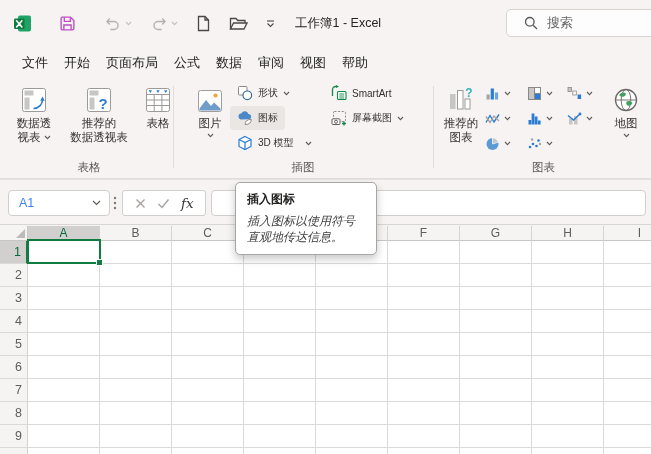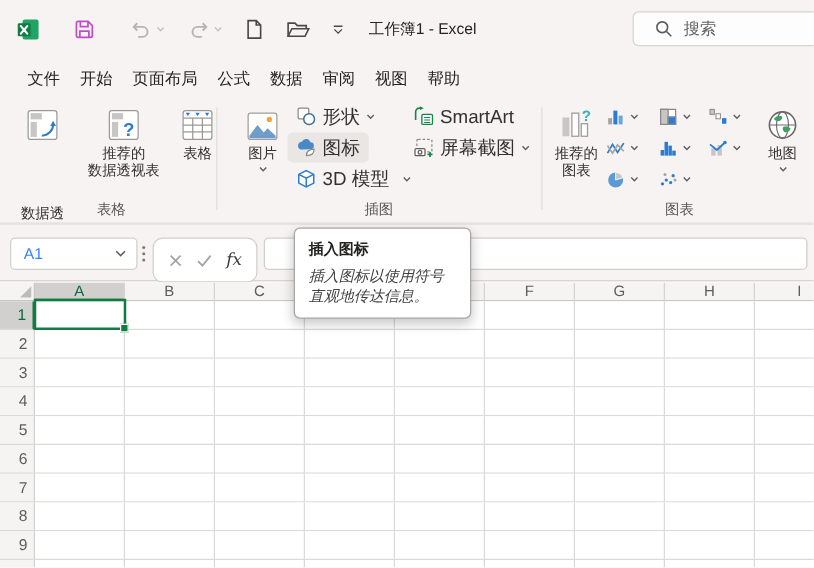--- a/index.html
+++ b/index.html
@@ -30,29 +30,29 @@
 
   
   .ribbon{position:absolute;top:78px;left:0;width:651px;height:101px;border-bottom:1px solid #e0ddda;box-sizing:border-box;}
   .rsep{position:absolute;top:8px;bottom:10px;width:1px;background:#e0ddda;}
   .rgroup{position:absolute;top:0;height:100px;}
   .glabel{position:absolute;bottom:3px;left:0;width:100%;text-align:center;font-size:11.5px;color:#5a5856;}
   .rbig{display:flex;flex-direction:column;align-items:center;text-align:center;font-size:11.5px;line-height:14px;color:#33312f;}
   .rbig .bicon{height:30px;display:flex;align-items:flex-end;justify-content:center;margin-top:3px;margin-bottom:3px;}
   .rbig .chevb{margin-top:3px;}
   .rbigrow{position:absolute;left:4px;top:2px;display:flex;gap:2px;}
-  .rsm{position:absolute;height:24px;display:flex;align-items:center;gap:5px;padding:0 7px;font-size:15px;color:#33312f;border-radius:4px;white-space:nowrap;}
+  .rsm{position:absolute;height:24px;display:flex;align-items:center;gap:5px;padding:0 7px;font-size:10px;color:#33312f;border-radius:4px;white-space:nowrap;}
   .rsm.hovered{background:#e9e6e4;}
   .cbtn{position:absolute;height:18px;display:flex;align-items:center;gap:4px;}
 
   
   .fbar{position:absolute;top:179px;left:0;width:651px;height:46px;border-top:1px solid #e6e3e1;border-bottom:1px solid #d8d6d4;box-sizing:border-box;}
   .namebox{position:absolute;left:8px;top:10px;width:102px;height:26px;box-sizing:border-box;background:#fff;border:1px solid #d1cfcd;border-radius:4px;display:flex;align-items:center;padding:0 8px 0 10px;font-size:12.5px;color:#3b82f6;justify-content:space-between;}
   .fdots{position:absolute;left:113px;top:16px;}
-  .fxgroup{position:absolute;left:122px;top:10px;width:84px;height:36px;box-sizing:border-box;background:#fff;border:1px solid #d1cfcd;border-radius:8px;display:flex;align-items:center;justify-content:space-around;padding:0 6px;}
+  .fxgroup{position:absolute;left:122px;top:10px;width:84px;height:26px;box-sizing:border-box;background:#fff;border:1px solid #d1cfcd;border-radius:3px;display:flex;align-items:center;justify-content:space-around;padding:0 6px;}
   .fxgroup .fxb{display:flex;align-items:center;justify-content:center;width:22px;height:22px;}
   .fx{font-family:"DejaVu Serif",serif;font-style:italic;font-size:13.5px;color:#3b3a39;}
   .finput{position:absolute;left:211px;top:10px;right:5px;height:26px;box-sizing:border-box;background:#fff;border:1px solid #d1cfcd;border-radius:4px;}
 
   
   #grid{position:absolute;top:226px;left:0;width:651px;height:228px;overflow:hidden;background:#fff;}
   .hrow{display:flex;height:15px;}
   .corner{width:28px;flex:none;position:relative;background:#f5f4f3;border-right:1px solid #c9c7c5;border-bottom:1px solid #c9c7c5;box-sizing:border-box;}
   .corner::after{content:"";position:absolute;right:2px;bottom:2px;width:0;height:0;border-left:9px solid transparent;border-bottom:9px solid #bdbbb9;}
   .colh{width:72px;flex:none;display:flex;align-items:center;justify-content:center;font-size:12px;color:#5f5d5b;background:#f5f4f3;border-right:1px solid #d5d3d1;border-bottom:1px solid #c9c7c5;box-sizing:border-box;}
@@ -150,21 +150,21 @@
   <div class="tab">数据</div>
   <div class="tab">审阅</div>
   <div class="tab">视图</div>
   <div class="tab">帮助</div>
 </div>
 
 <div class="ribbon">
 
   <div class="rgroup" style="left:4px;width:170px;">
     <div class="rbigrow">
-      <div class="rbig" style="width:52px;gap:48px;">
+      <div class="rbig" style="width:52px;">
         <span class="bicon">
           <svg width="26" height="26" viewBox="0 0 26 26">
             <rect x="1.5" y="1.5" width="23" height="23" rx="2" fill="#ffffff" stroke="#9c9a98"></rect>
             <rect x="3.5" y="3.5" width="9" height="5" fill="#c8c6c4"></rect>
             <rect x="3.5" y="10.5" width="5" height="12" fill="#c8c6c4"></rect>
             <path d="M12.5 21.5 a9 9 0 0 0 9 -9" fill="none" stroke="#2b7cd3" stroke-width="1.6"></path>
             <path d="M21.5 9.5 l2.3 4.2 l-4.6 0 z" fill="#2b7cd3"></path>
           </svg>
         </span>
         <span>数据透</span>

